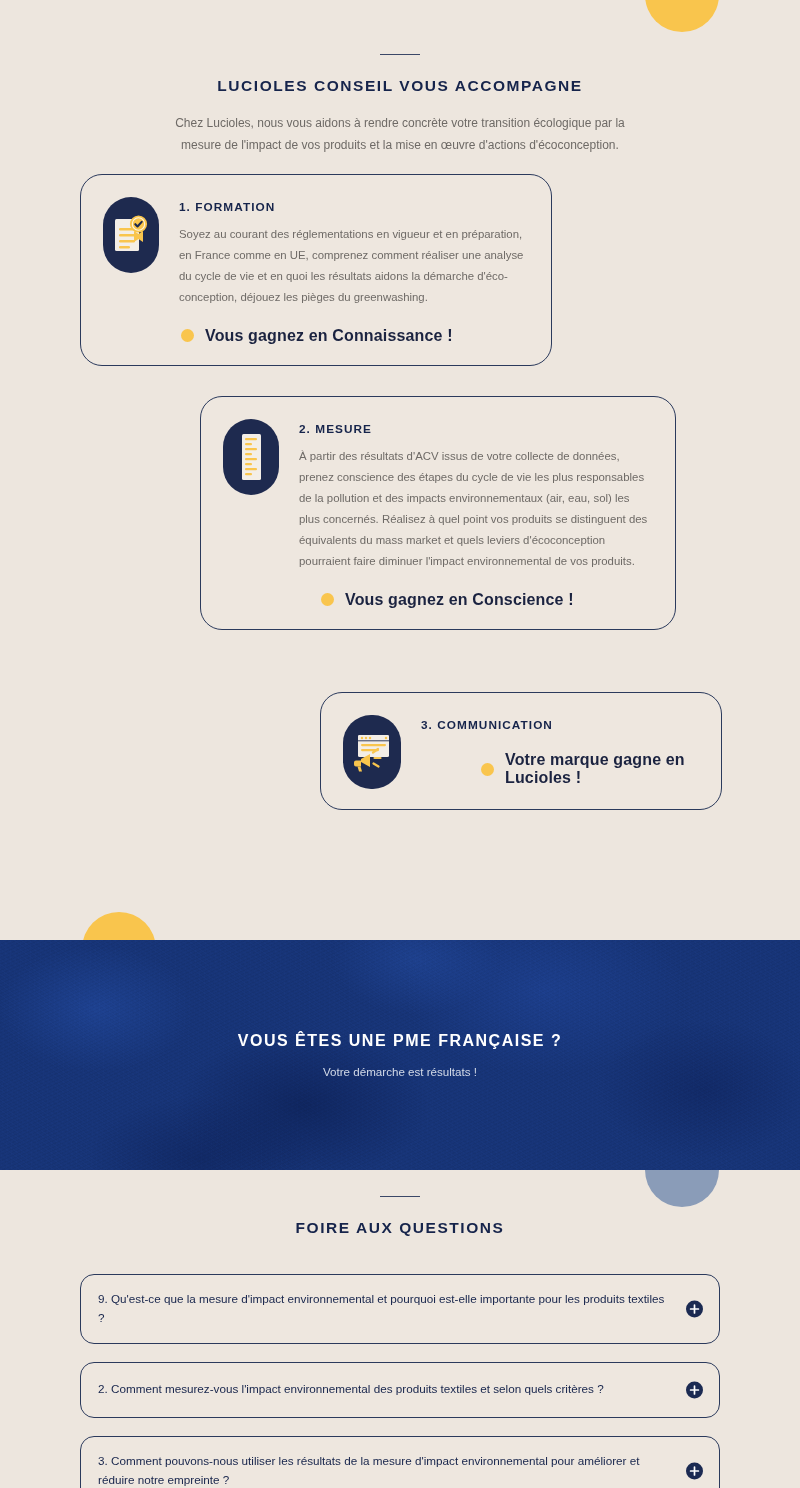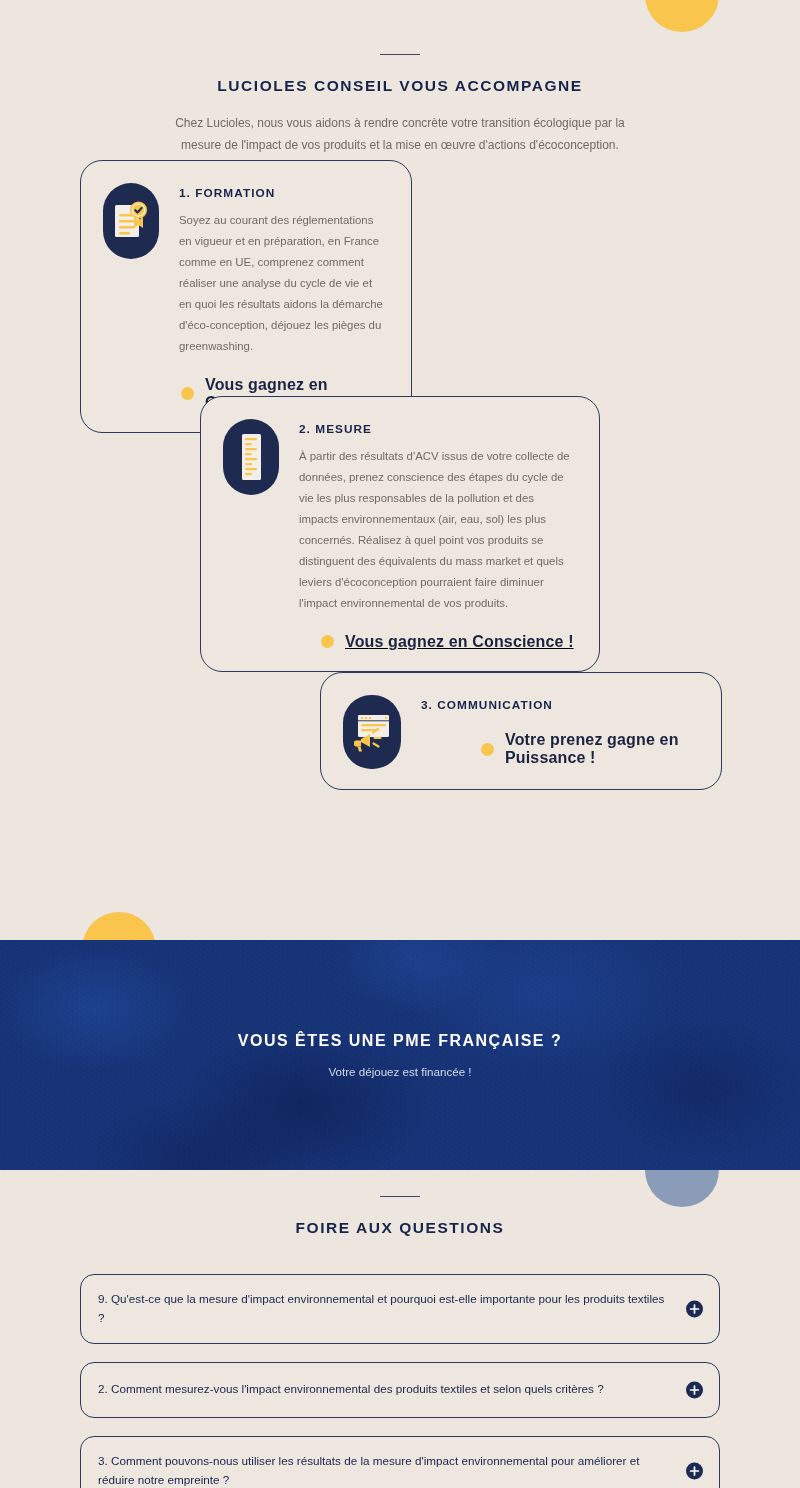--- a/index.html
+++ b/index.html
@@ -75,23 +75,23 @@
   .card {
     position: absolute;
     background: #EEE7DF;
     border: 1px solid #2B3A5C;
     border-radius: 22px;
     padding: 22px 24px 20px 22px;
     display: flex;
     gap: 20px;
   }
 
-  .card-1 { top: 160px; left: 80px;  width: 332px; }
-  .card-2 { top: 396px; left: 200px; width: 400px; }
-  .card-3 { top: 672px; left: 320px; width: 402px; }
+  .card-1 { top: 174px; left: 80px;  width: 472px; }
+  .card-2 { top: 396px; left: 200px; width: 476px; }
+  .card-3 { top: 692px; left: 320px; width: 402px; }
 
   .icon-badge {
     flex: 0 0 auto;
     width: 56px; height: 76px;
     border-radius: 28px;
     background: #1E2A4F;
     display: flex;
     align-items: center;
     justify-content: center;
   }
@@ -114,21 +114,21 @@
     color: #6E6A66;
   }
 
   .gain {
     display: flex;
     align-items: center;
     gap: 11px;
     margin-top: 19px;
   }
   .card-1 .gain { padding-left: 2px; }
-  .card-2 .gain { padding-left: 22px; text-decoration: underline; }
+  .card-2 .gain { padding-left: 22px; }
   .card-3 .gain { padding-left: 60px; }
 
   .gain-dot {
     width: 13px; height: 13px;
     border-radius: 50%;
     background: #F9C54D;
     flex: 0 0 auto;
   }
 
   .gain-text {
@@ -316,29 +316,29 @@
       <path d="M6.5 34.5 l1.5 5 h3 l-1.5-5 z" fill="#F9C54D"></path>
       <path d="M22 20.5 l5-3.5" stroke="#F9C54D" stroke-width="2.2" stroke-linecap="round"></path>
       <path d="M23.5 26 h6" stroke="#F9C54D" stroke-width="2.2" stroke-linecap="round"></path>
       <path d="M22.5 31.5 l5 3" stroke="#F9C54D" stroke-width="2.2" stroke-linecap="round"></path>
     </svg>
   </div>
   <div class="card-body">
     <h3 class="card-title">3. COMMUNICATION</h3>
     <div class="gain">
       <span class="gain-dot"></span>
-      <span class="gain-text">Votre prenez gagne en Puissance !</span>
+      <span class="gain-text">Votre marque gagne en Lucioles !</span>
     </div>
   </div>
 </article>
 
 <section class="banner">
   <div class="banner-inner">
     <h2 class="banner-title">VOUS ÊTES UNE PME FRANÇAISE ?</h2>
-    <p class="banner-sub">Votre déjouez est financée !</p>
+    <p class="banner-sub">Votre démarche est résultats !</p>
   </div>
 </section>
 
 <section class="faq">
   <div class="faq-head">
     <div class="rule"></div>
     <h2 class="section-title">FOIRE AUX QUESTIONS</h2>
   </div>
   <div class="faq-list">
 

